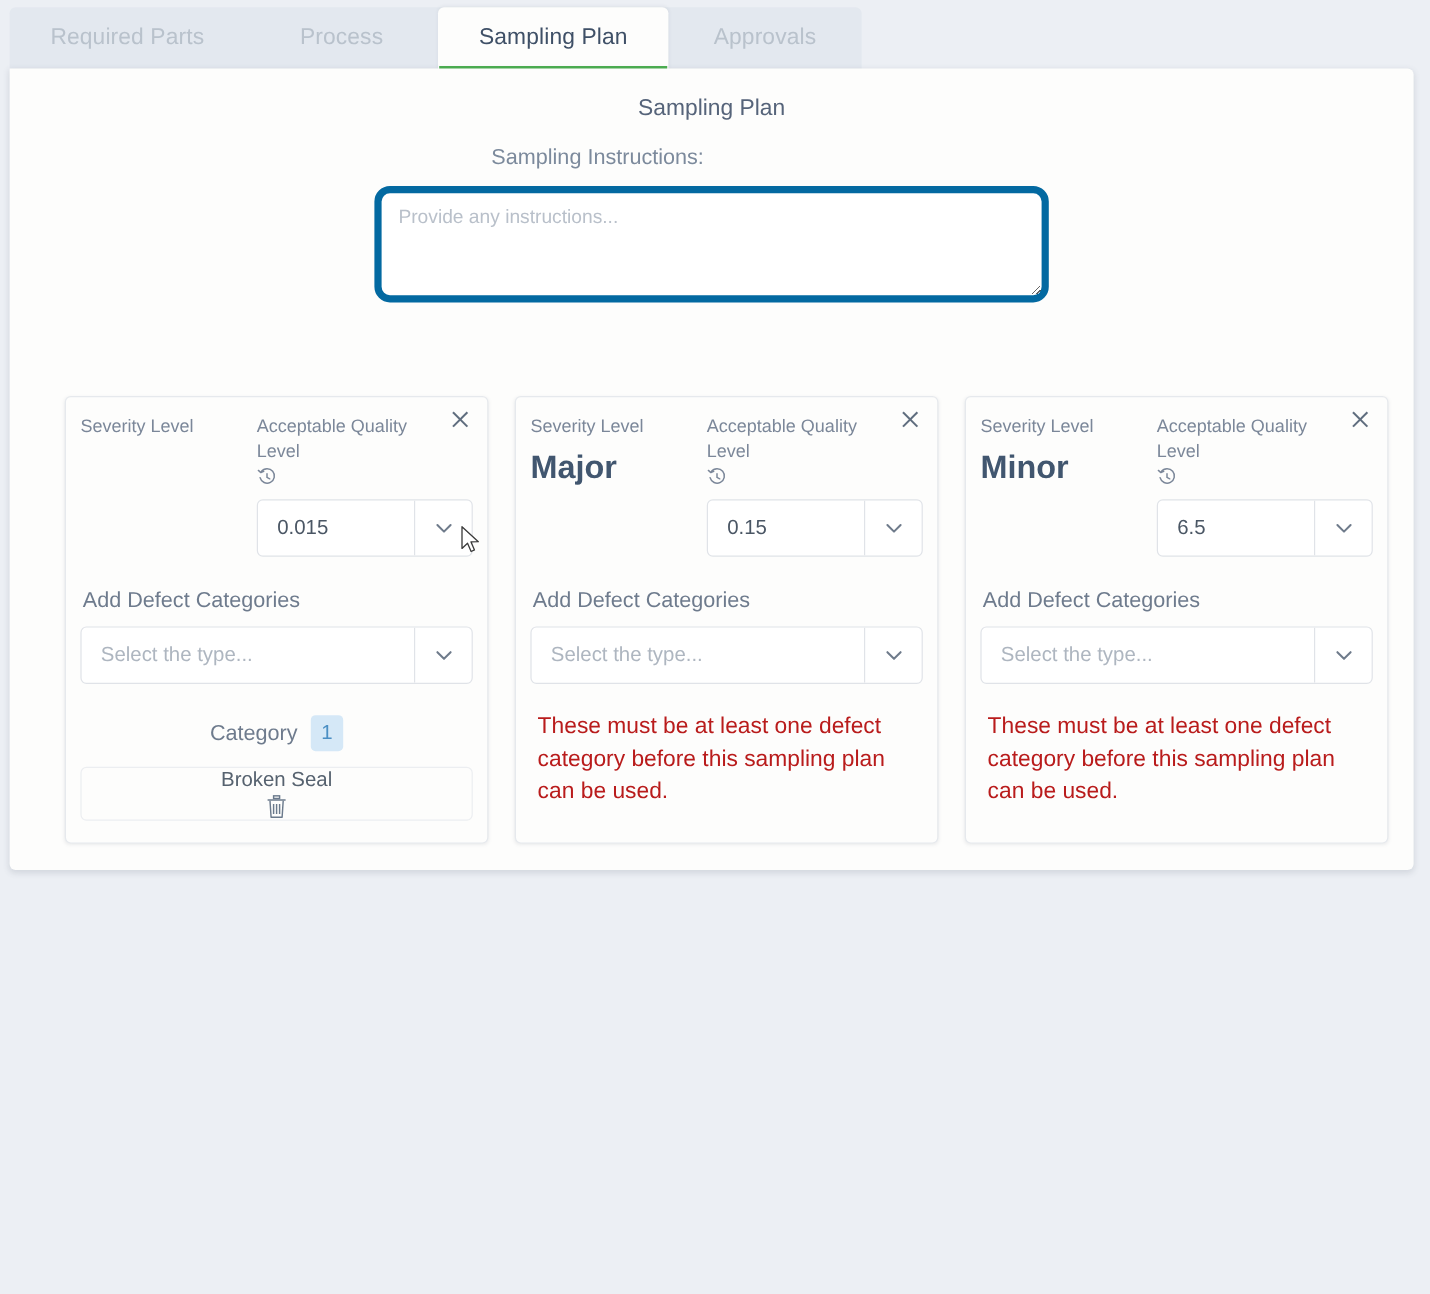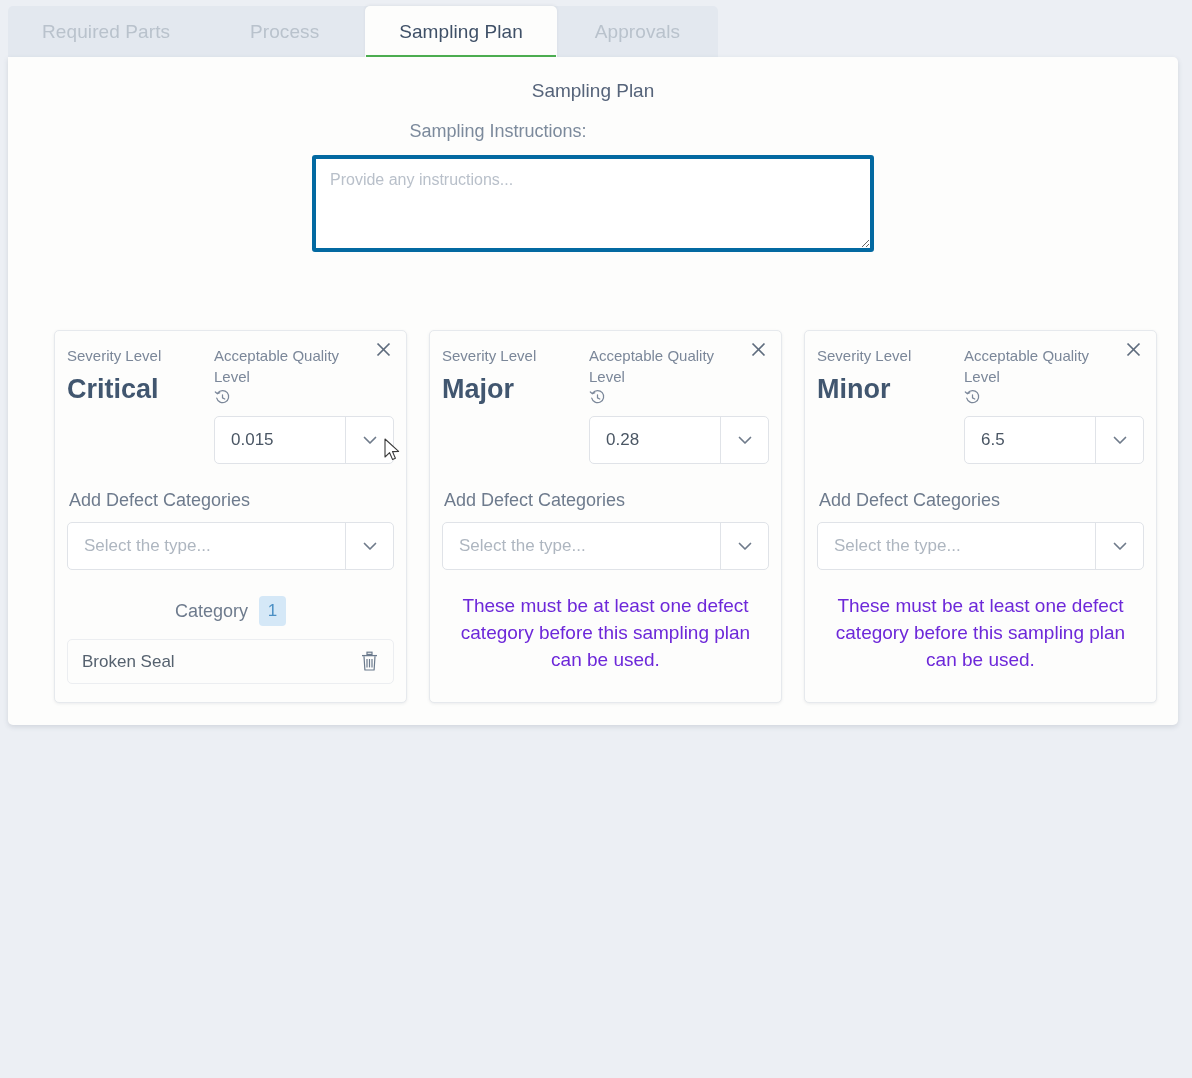--- a/index.html
+++ b/index.html
@@ -104,22 +104,22 @@
   #instructions-label {
     display: block;
     font-size: 18px;
     color: #7c8a9c;
     margin-left: -190px;
     margin-bottom: 13px;
   }
   #instructions-textarea {
     width: 562px;
     height: 97px;
-    border: 4px solid #0369a1;
-    border-radius: 3px;
+    border: 6px solid #0369a1;
+    border-radius: 13px;
     background: #fff;
     font-family: "Liberation Sans", sans-serif;
     font-size: 16px;
     color: #5b6875;
     padding: 12px 14px;
     resize: both;
     outline: none;
     display: block;
     margin: 0 auto;
   }
@@ -211,24 +211,23 @@
   .section-label {
     font-size: 18px;
     color: #6e7b8d;
     margin-top: 26px;
     padding-left: 2px;
   }
   .type-select { margin-top: 11px; }
 
   .warn-text {
     margin-top: 22px;
-    text-align: center;
     font-size: 19px;
     line-height: 27px;
-    color: #6d28d9;
+    color: #b91c1c;
     padding: 0 6px;
   }
 
   .category-head {
     display: flex; align-items: center; justify-content: center;
     gap: 11px;
     margin-top: 26px;
   }
   .category-head .cat-label {
     font-size: 18px;
@@ -244,20 +243,21 @@
     color: #4b8fc4;
   }
   .cat-row {
     display: flex; align-items: center; justify-content: space-between;
     height: 45px;
     margin-top: 13px;
     border: 1px solid #eceef1;
     border-radius: 5px;
     background: #fdfdfc;
     padding: 0 14px;
+    flex-direction: column;
   }
   .cat-row .cat-name {
     font-size: 17px;
     color: #56626f;
   }
   .trash-btn { cursor: pointer; display: flex; align-items: center; }
 
   
   #mouse-cursor {
     position: absolute;
@@ -300,21 +300,20 @@
     <div class="sev-card">
       <div class="card-close">
         <svg width="17" height="17" viewBox="0 0 17 17">
           <line x1="2.5" y1="2.5" x2="14.5" y2="14.5" stroke="#5f6d7e" stroke-width="1.7"></line>
           <line x1="14.5" y1="2.5" x2="2.5" y2="14.5" stroke="#5f6d7e" stroke-width="1.7"></line>
         </svg>
       </div>
       <div class="card-top">
         <div class="sev-col">
           <div class="field-label">Severity Level</div>
-          <div class="sev-value">Critical</div>
         </div>
         <div class="aql-col">
           <div class="aql-label-row">
             <span class="field-label">Acceptable Quality Level</span>
             <span class="history-icon">
               <svg width="17" height="17" viewBox="0 0 18 18">
                 <path d="M4 4.2 A6.4 6.4 0 1 1 2.9 9.6" fill="none" stroke="#7b8799" stroke-width="1.3" stroke-linecap="round"></path>
                 <polyline points="1.4,3.2 3.6,5.1 6.1,3.9" fill="none" stroke="#7b8799" stroke-width="1.3" stroke-linecap="round" stroke-linejoin="round"></polyline>
                 <polyline points="9,6.2 9,9.4 11.4,10.6" fill="none" stroke="#7b8799" stroke-width="1.3" stroke-linecap="round" stroke-linejoin="round"></polyline>
               </svg>
@@ -377,21 +376,21 @@
             <span class="field-label">Acceptable Quality Level</span>
             <span class="history-icon">
               <svg width="17" height="17" viewBox="0 0 18 18">
                 <path d="M4 4.2 A6.4 6.4 0 1 1 2.9 9.6" fill="none" stroke="#7b8799" stroke-width="1.3" stroke-linecap="round"></path>
                 <polyline points="1.4,3.2 3.6,5.1 6.1,3.9" fill="none" stroke="#7b8799" stroke-width="1.3" stroke-linecap="round" stroke-linejoin="round"></polyline>
                 <polyline points="9,6.2 9,9.4 11.4,10.6" fill="none" stroke="#7b8799" stroke-width="1.3" stroke-linecap="round" stroke-linejoin="round"></polyline>
               </svg>
             </span>
           </div>
           <div class="select-box aql-select">
-            <div class="sel-text">0.28</div>
+            <div class="sel-text">0.15</div>
             <div class="sel-arrow">
               <svg width="20" height="20" viewBox="0 0 20 20">
                 <polyline points="4.5,7.5 10,13 15.5,7.5" fill="none" stroke="#6f7b8b" stroke-width="1.7" stroke-linecap="round" stroke-linejoin="round"></polyline>
               </svg>
             </div>
           </div>
         </div>
       </div>
 
       <div class="section-label">Add Defect Categories</div>

